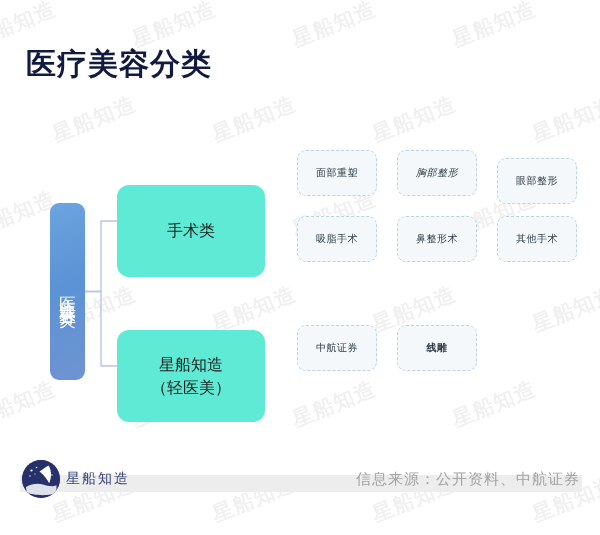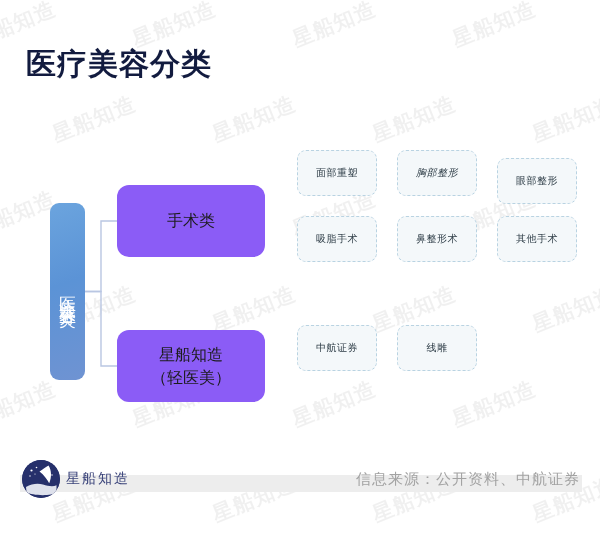--- a/index.html
+++ b/index.html
@@ -89,23 +89,23 @@
     left: 0; top: 0;
     width: 600px; height: 535px;
     z-index: 8;
     pointer-events: none;
   }
 
   
   .cat-node {
     position: absolute;
     width: 148px;
-    height: 72px;
+    height: 92px;
     border-radius: 12px;
-    background: #8b5cf6;
+    background: #5eead4;
     z-index: 10;
     display: flex;
     flex-direction: column;
     align-items: center;
     justify-content: center;
     font-family: "DejaVu Sans", sans-serif;
     font-size: 16px;
     color: #1c1c1c;
     line-height: 1.45;
     text-align: center;
@@ -237,21 +237,21 @@
   </div>
 
   <div class="leaf" style="left:297px; top:150px;">面部重塑</div>
   <div class="leaf" style="left:397px; top:150px;font-style:italic;">胸部整形</div>
   <div class="leaf" style="left:497px; top:150px;margin-top:8px;">眼部整形</div>
   <div class="leaf" style="left:297px; top:216px;">吸脂手术</div>
   <div class="leaf" style="left:397px; top:216px;">鼻整形术</div>
   <div class="leaf" style="left:497px; top:216px;">其他手术</div>
 
   <div class="leaf" style="left:297px; top:325px;">中航证券</div>
-  <div class="leaf" style="left:397px; top:325px;">线雕</div>
+  <div class="leaf" style="left:397px; top:325px;font-weight:bold;">线雕</div>
 
   <div id="footer-band"></div>
 
   <div id="footer">
     <div id="brand">
       <div id="brand-logo">
         <svg viewBox="0 0 38 38" width="38" height="38">
           <circle cx="19" cy="19" r="19" fill="#26306b"></circle>
           <path d="M4 27 C10 23.5 16 23 21 24.5 C26 26 31 27 34.5 25.2 L34.5 33 C29 36 10 36 4.5 32 Z" fill="#eef1f7" opacity="0.92"></path>
           <path d="M26.5 5.5 C29.5 10 30 17 27.2 23.2 C25.5 20 22 15 17.5 11.5 C20.5 9.5 24 7 26.5 5.5 Z" fill="#ffffff"></path>

